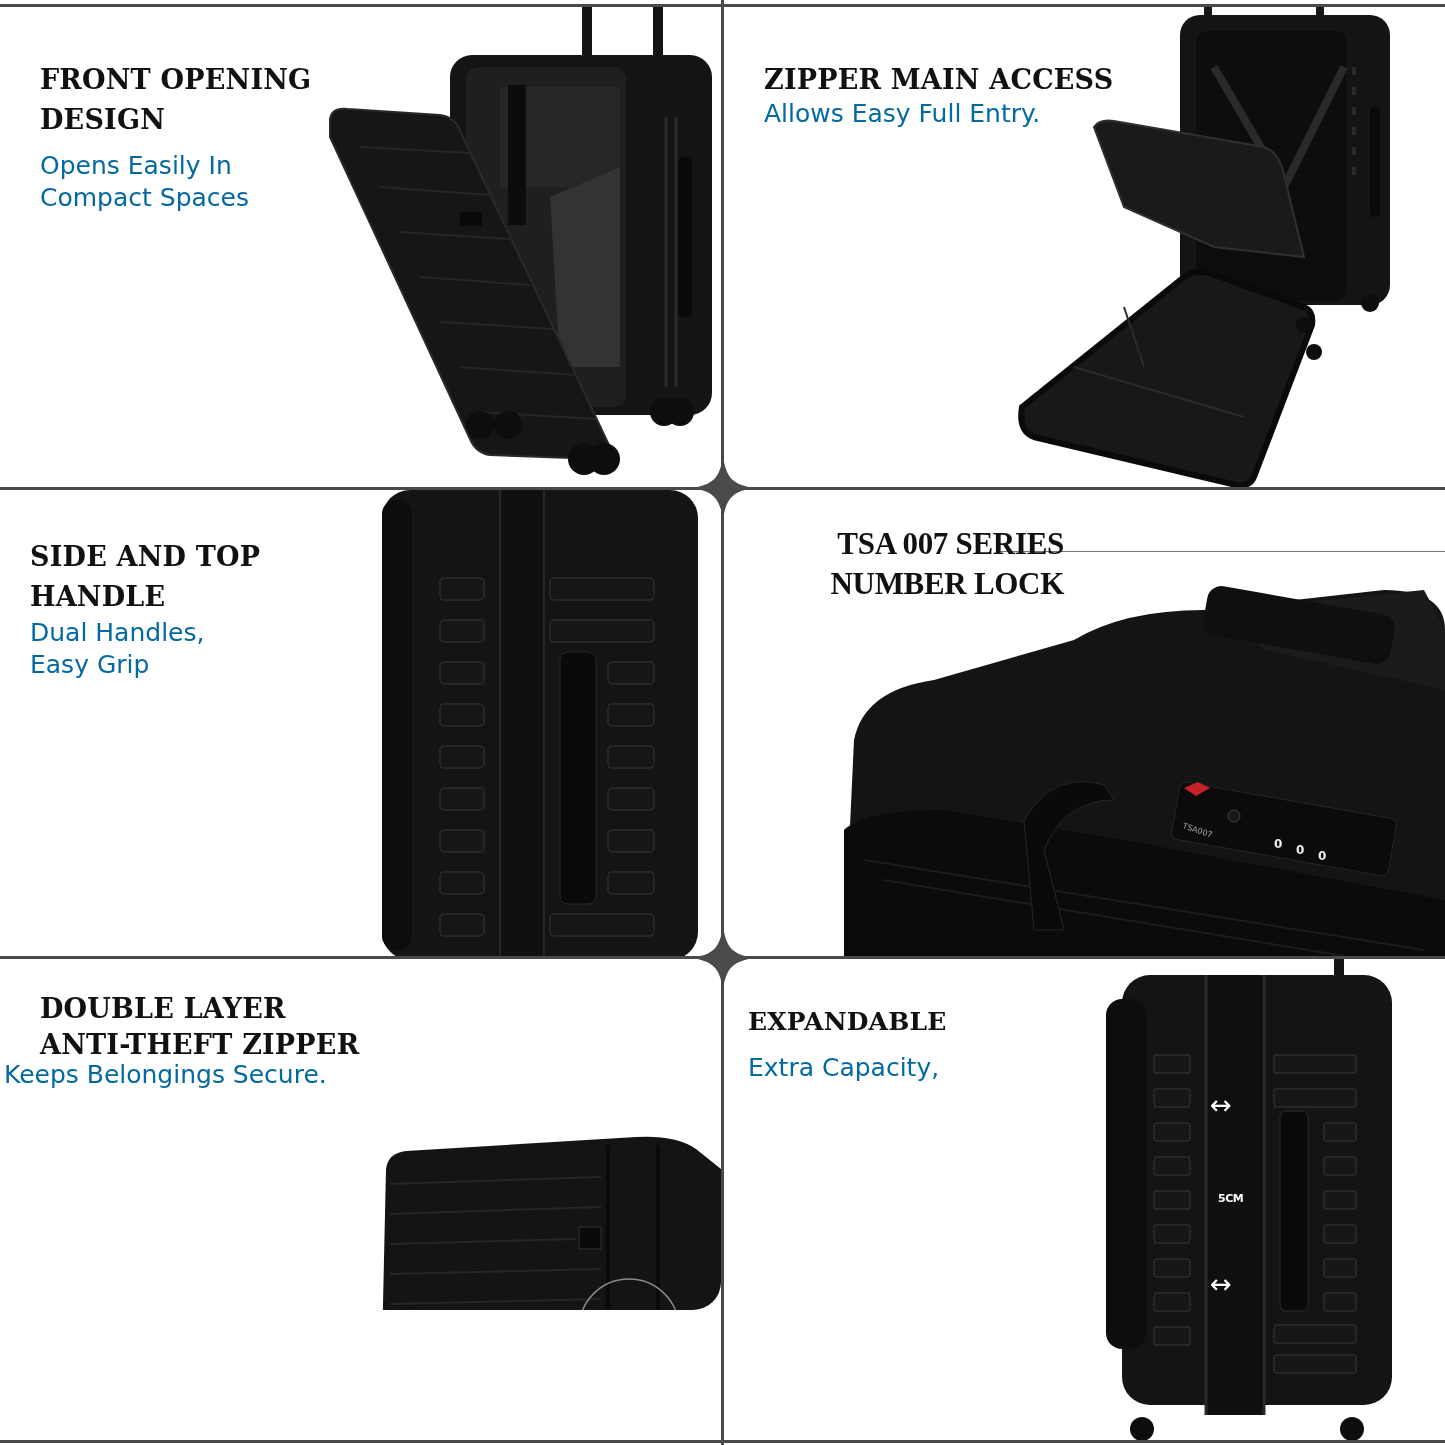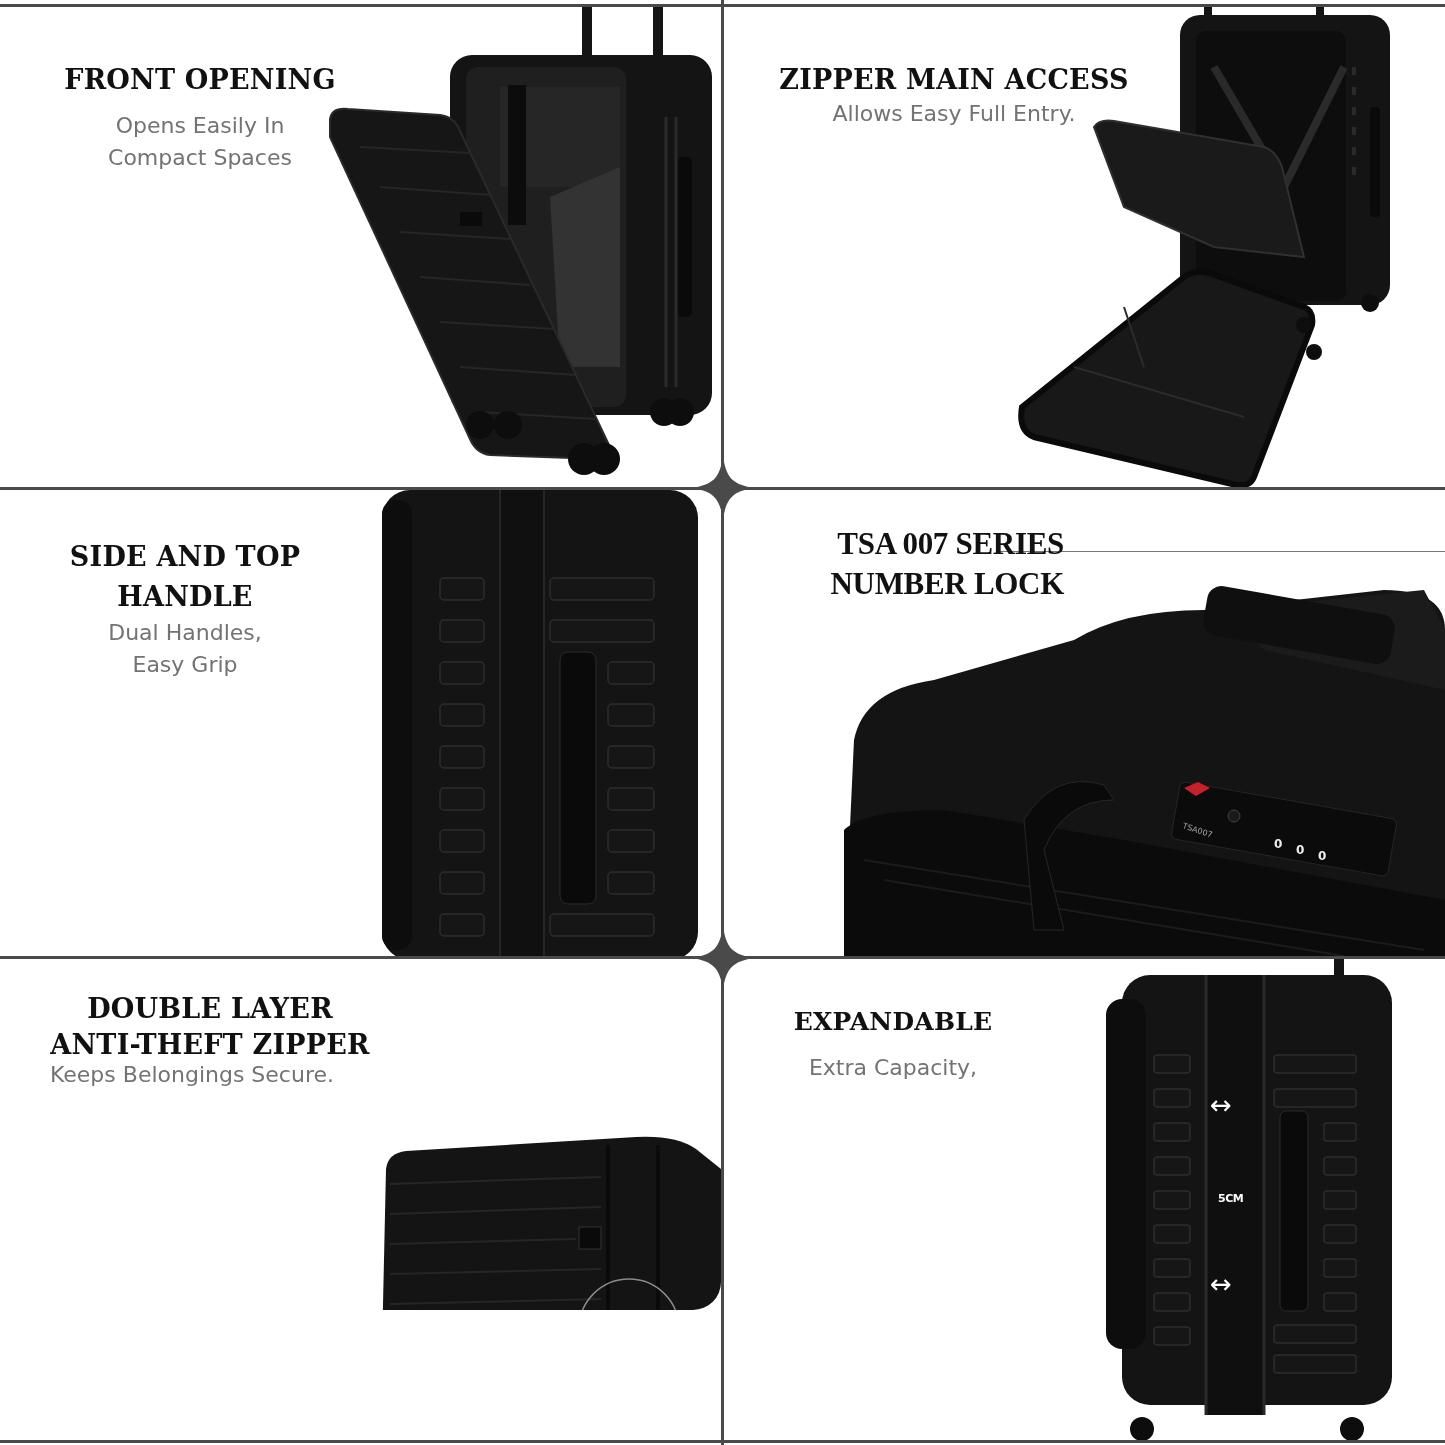--- a/index.html
+++ b/index.html
@@ -7,30 +7,30 @@
     body { position: relative; font-family: "Liberation Sans", sans-serif; }
 
     .grid-line-h { position: absolute; left: 0; width: 1445px; height: 3px; background: #4a4a4a; }
     .grid-line-v { position: absolute; top: 0; width: 3px; height: 1445px; background: #4a4a4a; }
     .thin-line { position: absolute; height: 1px; background: #777; }
 
     .star { position: absolute; width: 64px; height: 64px; }
 
     .panel { position: absolute; overflow: hidden; }
 
-    .caption { position: absolute; text-align: center; color: #111; }
+    .caption { position: absolute; text-align: left; color: #111; }
     .title {
       font-family: "DejaVu Serif", "Liberation Serif", serif;
       font-weight: bold; font-size: 27px; line-height: 40px; letter-spacing: 0.2px;
       color: #111;
     }
     .title.narrow { font-family: "Liberation Serif", serif; font-size: 31px; letter-spacing: -0.3px; }
     .sub {
       font-family: "DejaVu Sans", sans-serif;
-      font-size: 22px; line-height: 32px; color: #737373;
+      font-size: 25px; line-height: 32px; color: #0369a1;
     }
 
     
     .art { position: absolute; }
     .label-5cm {
       position: absolute; color: #fff; font-family: "DejaVu Sans", sans-serif;
       font-weight: bold; font-size: 11px; letter-spacing: -0.5px;
     }
     .arrow-icon { position: absolute; color: #fff; font-size: 26px; line-height: 20px; font-family: "DejaVu Sans", sans-serif; }
   </style>
@@ -47,20 +47,21 @@
 <svg class="star" style="left:691px; top:456px;" viewBox="0 0 64 64">
   <path d="M32 0 C35 22 42 29 64 32 C42 35 35 42 32 64 C29 42 22 35 0 32 C22 29 29 22 32 0 Z" fill="#4a4a4a"></path>
 </svg>
 <svg class="star" style="left:691px; top:926px;" viewBox="0 0 64 64">
   <path d="M32 0 C35 22 42 29 64 32 C42 35 35 42 32 64 C29 42 22 35 0 32 C22 29 29 22 32 0 Z" fill="#4a4a4a"></path>
 </svg>
 
 <section class="panel" style="left:0; top:7px; width:721px; height:480px;">
   <div class="caption" style="left:40px; top:53px; width:320px;">
     <div class="title">FRONT OPENING</div>
+    <div class="title">DESIGN</div>
     <div class="sub" style="margin-top:10px">Opens Easily In</div>
     <div class="sub">Compact Spaces</div>
   </div>
   <svg class="art" style="left:320px; top:0;" width="400" height="480" viewBox="0 0 400 480">
     <rect x="262" y="0" width="10" height="60" fill="#141414"></rect>
     <rect x="333" y="0" width="10" height="60" fill="#141414"></rect>
     <rect x="130" y="48" width="262" height="360" rx="22" fill="#141414"></rect>
     <rect x="146" y="60" width="160" height="340" rx="12" fill="#1f1f1f"></rect>
     <path d="M180 80 h120 v100 h-120 z" fill="#262626"></path>
     <rect x="188" y="78" width="18" height="140" fill="#0c0c0c"></rect>

